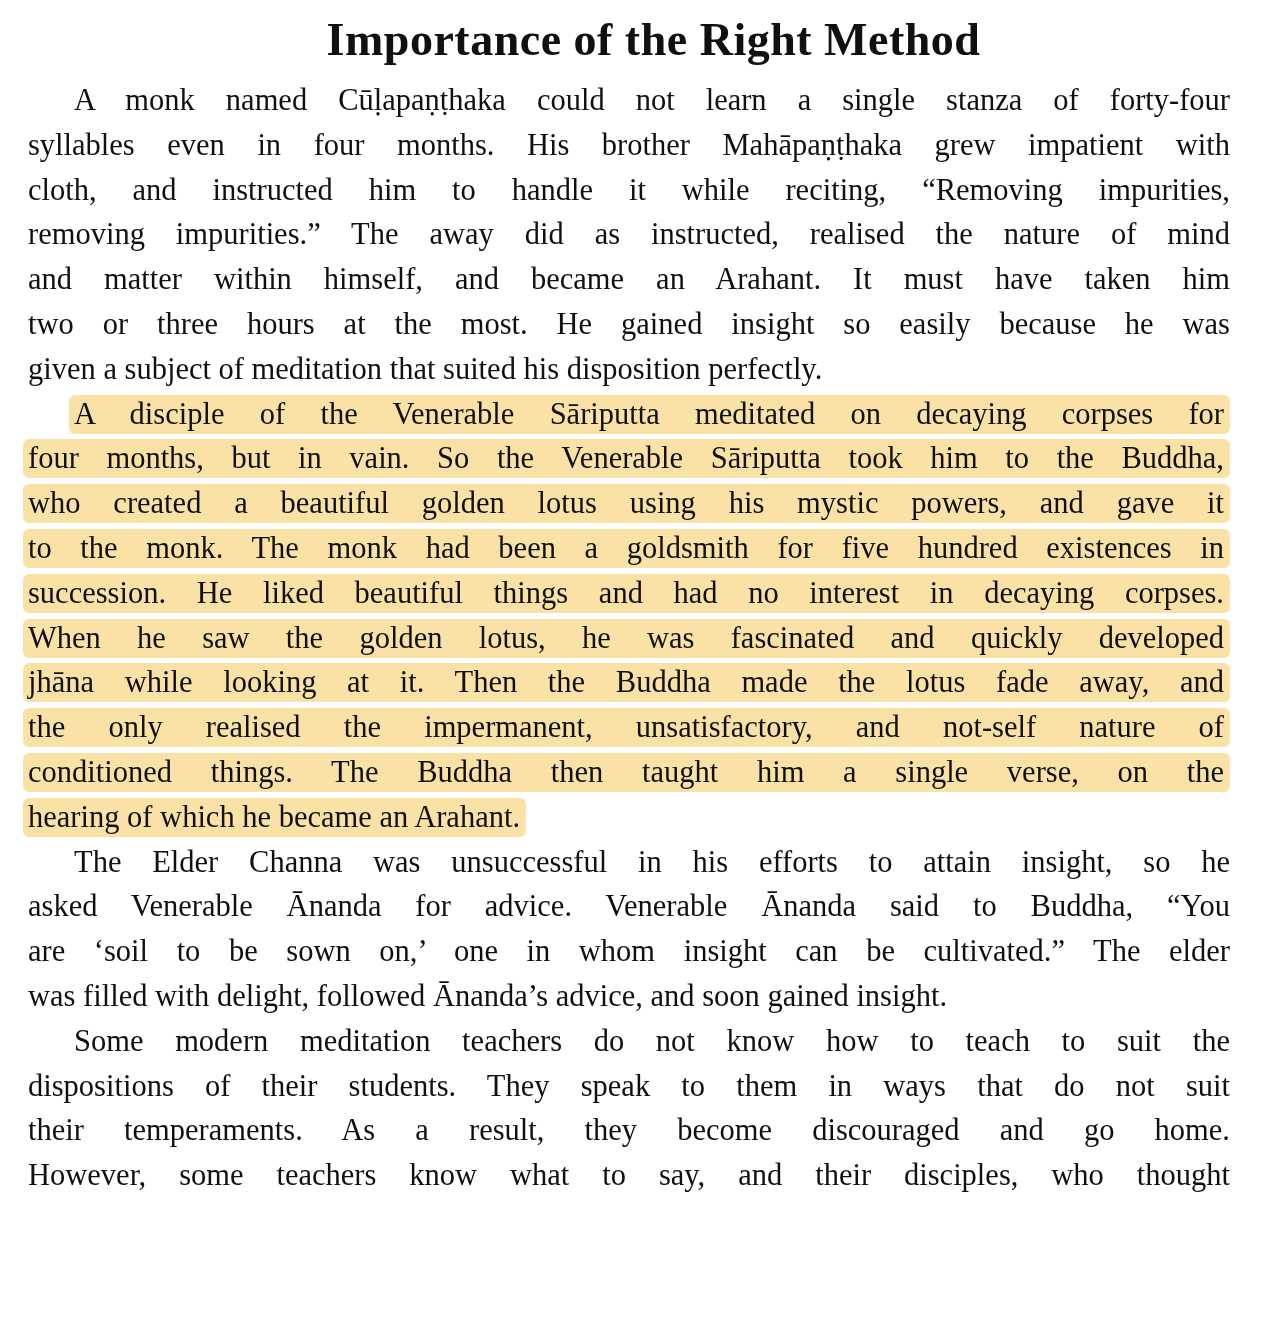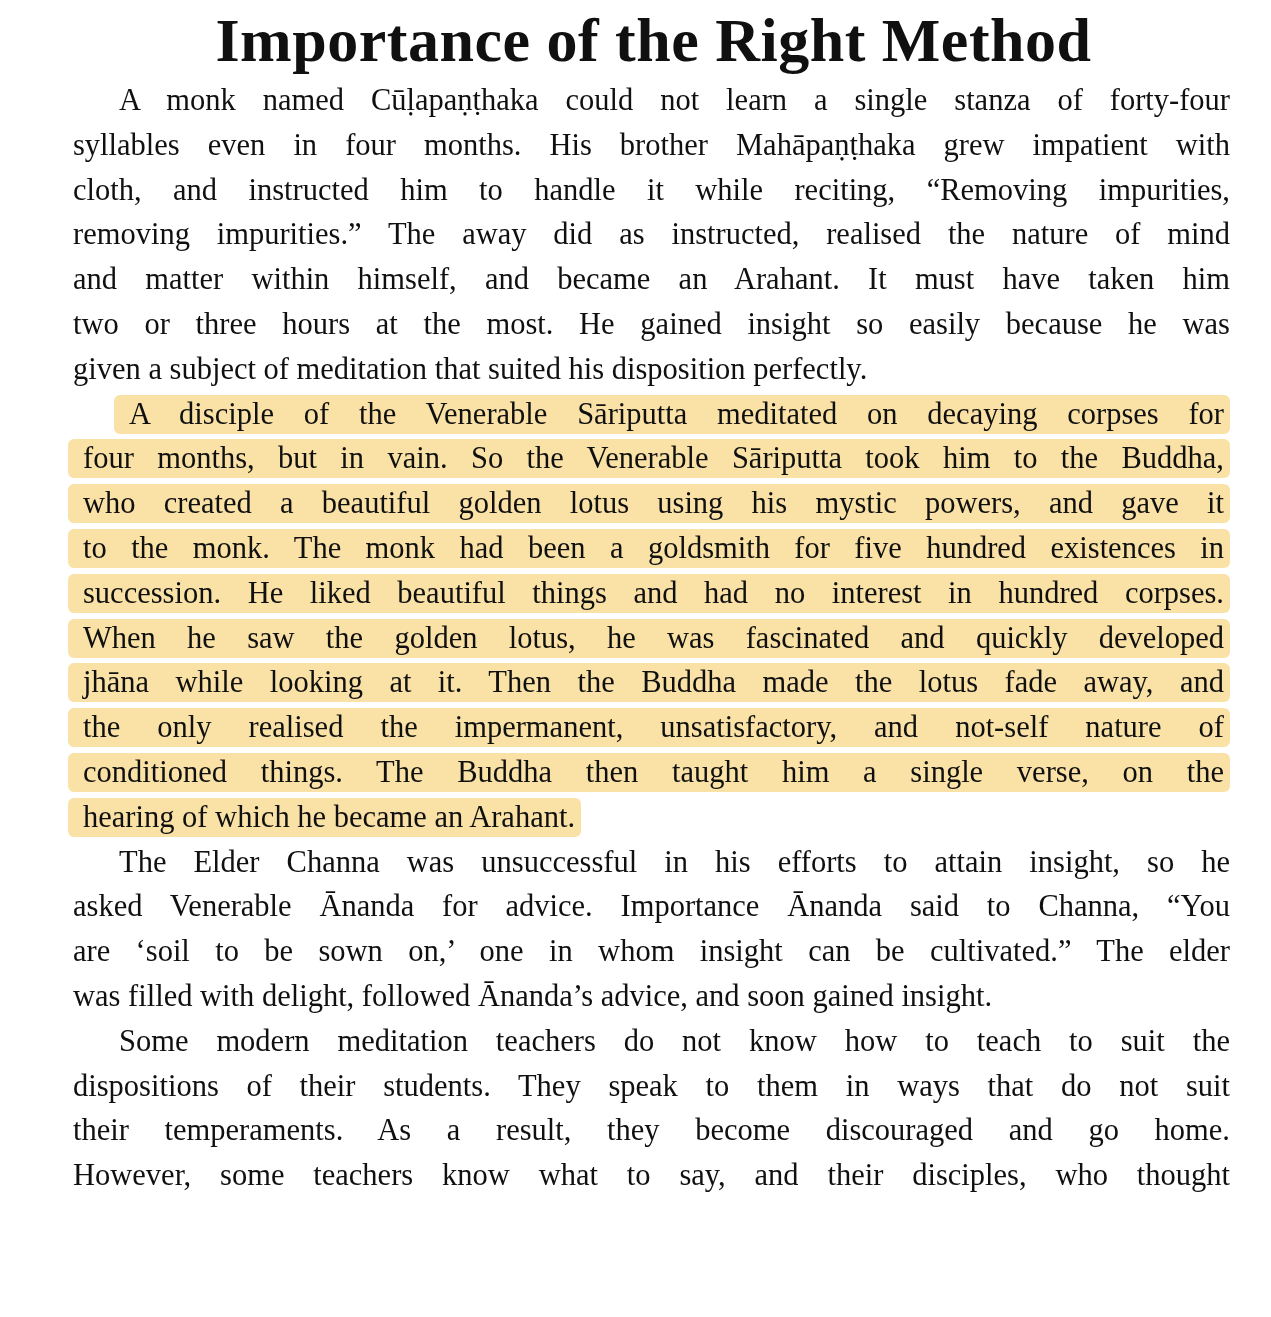--- a/index.html
+++ b/index.html
@@ -10,42 +10,42 @@
   body {
     width: 1271px;
     height: 1317px;
     overflow: hidden;
     color: #101010;
     font-family: "Liberation Serif", "DejaVu Serif", serif;
   }
   .title {
     margin: 0;
     padding-top: 12px;
-    font-size: 62px;
+    font-size: 46px;
     font-weight: bold;
     line-height: 56px;
     text-align: center;
     letter-spacing: 0.5px;
     padding-left: 36px;
   }
   .content {
-    margin: 10px 41px 0 73px;
+    margin: 10px 41px 0 28px;
     font-size: 30.5px;
   }
   .line {
     line-height: 44.8px;
     height: 44.8px;
     text-align: justify;
     text-align-last: justify;
   }
   .line.first { padding-left: 46px; }
   .line.last  { text-align-last: left; }
   .mark {
     background: #fae2a6;
-    padding: 2px 6px 3px 15px;
+    padding: 2px 6px 3px 5px;
     margin-left: -5px;
     border-radius: 6px;
   }
 </style>
 </head>
 <body>
 
 <div class="page">
   <h1 class="title">Importance of the Right Method</h1>
 
@@ -59,31 +59,31 @@
       <div class="line">and matter within himself, and became an Arahant. It must have taken him</div>
       <div class="line">two or three hours at the most. He gained insight so easily because he was</div>
       <div class="line last">given a subject of meditation that suited his disposition perfectly.</div>
     </div>
 
     <div class="para">
       <div class="line first"><span class="mark">A disciple of the Venerable Sāriputta meditated on decaying corpses for</span></div>
       <div class="line"><span class="mark">four months, but in vain. So the Venerable Sāriputta took him to the Buddha,</span></div>
       <div class="line"><span class="mark">who created a beautiful golden lotus using his mystic powers, and gave it</span></div>
       <div class="line"><span class="mark">to the monk. The monk had been a goldsmith for five hundred existences in</span></div>
-      <div class="line"><span class="mark">succession. He liked beautiful things and had no interest in hundred corpses.</span></div>
+      <div class="line"><span class="mark">succession. He liked beautiful things and had no interest in decaying corpses.</span></div>
       <div class="line"><span class="mark">When he saw the golden lotus, he was fascinated and quickly developed</span></div>
       <div class="line"><span class="mark">jhāna while looking at it. Then the Buddha made the lotus fade away, and</span></div>
       <div class="line"><span class="mark">the only realised the impermanent, unsatisfactory, and not-self nature of</span></div>
       <div class="line"><span class="mark">conditioned things. The Buddha then taught him a single verse, on the</span></div>
       <div class="line last"><span class="mark">hearing of which he became an Arahant.</span></div>
     </div>
 
     <div class="para">
       <div class="line first">The Elder Channa was unsuccessful in his efforts to attain insight, so he</div>
-      <div class="line">asked Venerable Ānanda for advice. Importance Ānanda said to Channa, “You</div>
+      <div class="line">asked Venerable Ānanda for advice. Venerable Ānanda said to Buddha, “You</div>
       <div class="line">are ‘soil to be sown on,’ one in whom insight can be cultivated.” The elder</div>
       <div class="line last">was filled with delight, followed Ānanda’s advice, and soon gained insight.</div>
     </div>
 
     <div class="para">
       <div class="line first">Some modern meditation teachers do not know how to teach to suit the</div>
       <div class="line">dispositions of their students. They speak to them in ways that do not suit</div>
       <div class="line">their temperaments. As a result, they become discouraged and go home.</div>
       <div class="line">However, some teachers know what to say, and their disciples, who thought</div>
     </div>

